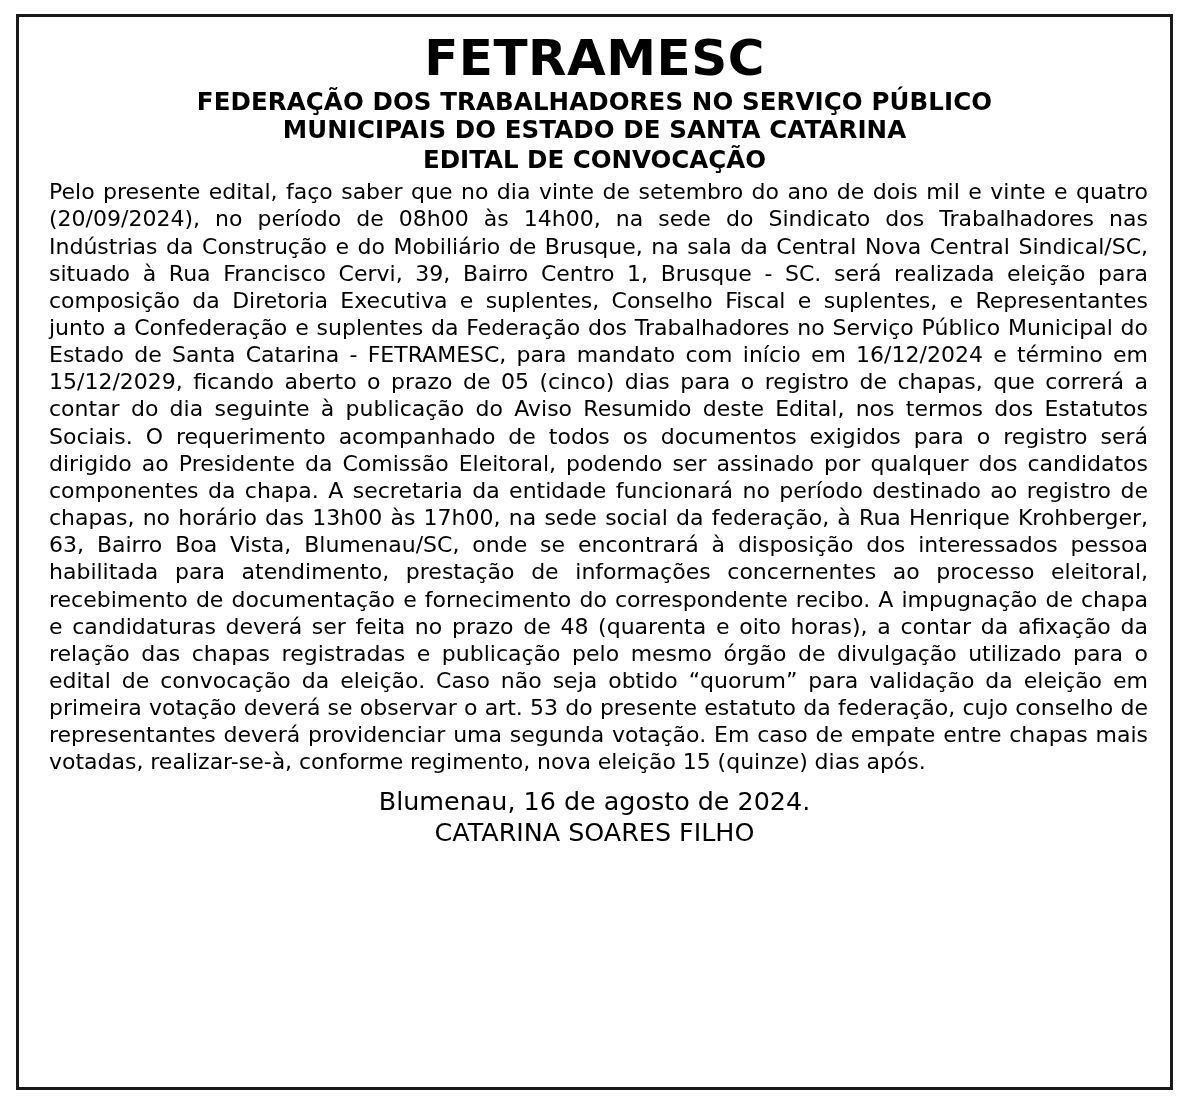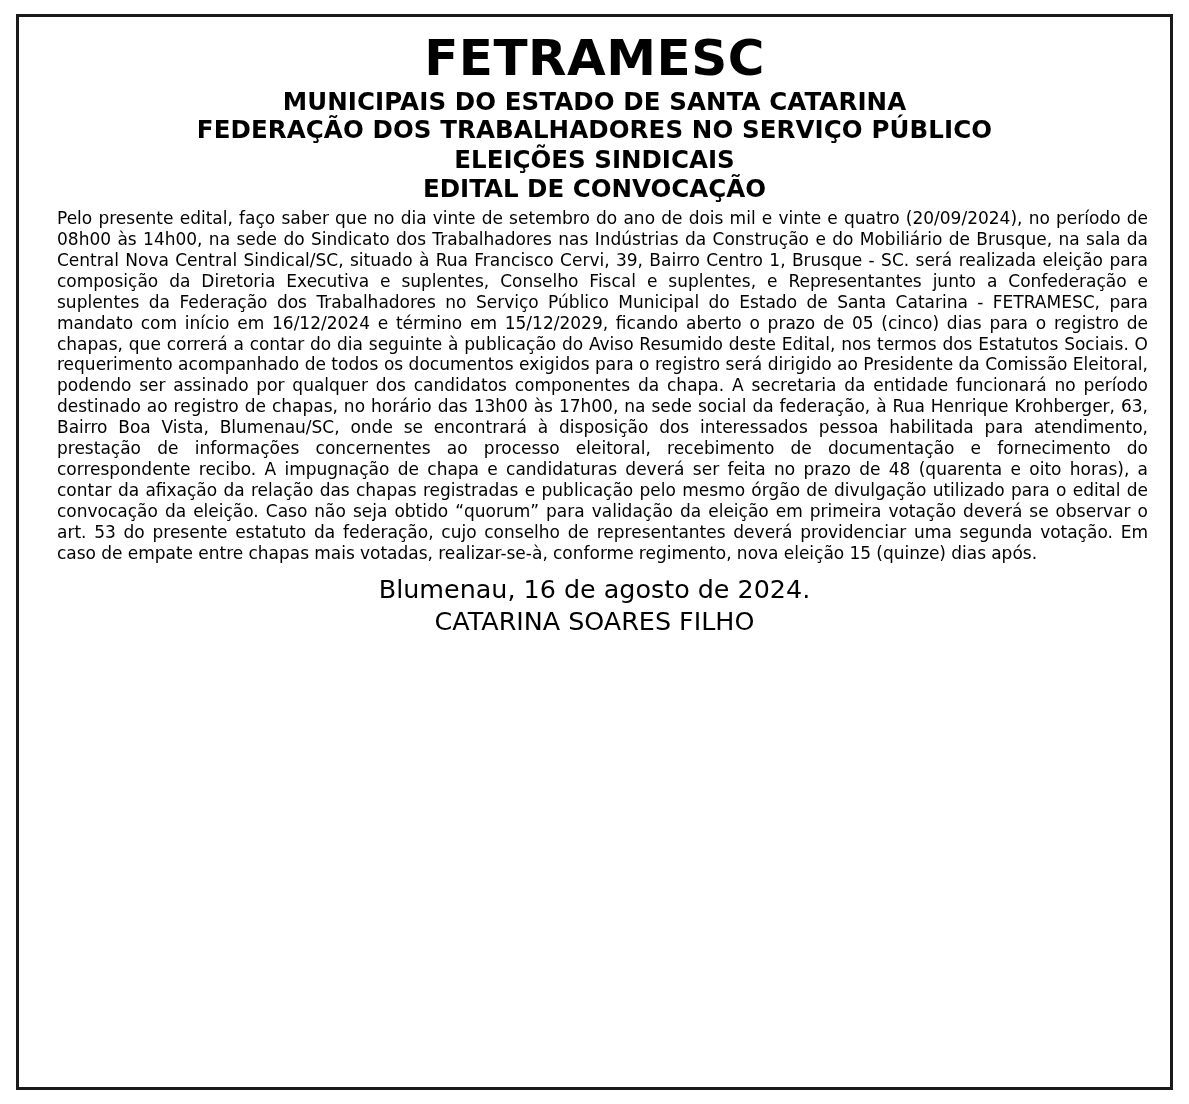--- a/index.html
+++ b/index.html
@@ -51,25 +51,25 @@
     font-size: 24.5px;
   }
   .title-line {
     font-family: "DejaVu Sans", sans-serif;
     font-weight: bold;
     font-size: 24.5px;
     line-height: 1.2;
   }
   .body-text {
     font-family: "DejaVu Sans", sans-serif;
-    font-size: 17px;
+    font-size: 22px;
     line-height: 1.235;
     text-align: justify;
     text-justify: inter-word;
-    margin: 4px 0 0 16px;
+    margin: 4px 0 0 8px;
     hyphens: none;
     word-spacing: -0.2px;
   }
   .signature-block {
     text-align: center;
     margin-top: 10px;
   }
   .sig-line {
     font-family: "DejaVu Sans", sans-serif;
     font-size: 25.4px;
@@ -77,23 +77,22 @@
   }
 </style>
 </head>
 <body>
 
 <div id="notice">
   <div class="frame">
 
     <div class="masthead">
       <div class="org-name">FETRAMESC</div>
+      <div class="org-line">FEDERAÇÃO DOS TRABALHADORES NO SERVIÇO PÚBLICO</div>
       <div class="org-line sub">MUNICIPAIS DO ESTADO DE SANTA CATARINA</div>
-      <div class="org-line">FEDERAÇÃO DOS TRABALHADORES NO SERVIÇO PÚBLICO</div>
-      <div class="title-line">ELEIÇÕES SINDICAIS</div>
       <div class="title-line">EDITAL DE CONVOCAÇÃO</div>
     </div>
 
     <p class="body-text">Pelo presente edital, faço saber que no dia vinte de setembro do ano de dois mil e vinte e quatro (20/09/2024), no período de 08h00 às 14h00, na sede do Sindicato dos Trabalhadores nas Indústrias da Construção e do Mobiliário de Brusque, na sala da Central Nova Central Sindical/SC, situado à Rua Francisco Cervi, 39, Bairro Centro 1, Brusque - SC.  será realizada eleição para composição da Diretoria Executiva e suplentes, Conselho Fiscal e suplentes, e Representantes junto a Confederação e suplentes da Federação dos Trabalhadores no Serviço Público Municipal do Estado de Santa Catarina - FETRAMESC, para mandato com início em 16/12/2024 e término em 15/12/2029, ficando aberto o prazo de 05 (cinco) dias para o registro de chapas, que correrá a contar do dia seguinte à publicação do Aviso Resumido deste Edital, nos termos dos Estatutos Sociais. O requerimento acompanhado de todos os documentos exigidos para o registro será dirigido ao Presidente da Comissão Eleitoral, podendo ser assinado por qualquer dos candidatos componentes da chapa. A secretaria da entidade funcionará no período destinado ao registro de chapas, no horário das 13h00 às 17h00, na sede social da federação, à Rua Henrique Krohberger, 63, Bairro Boa Vista, Blumenau/SC, onde se encontrará à disposição dos interessados pessoa habilitada para atendimento, prestação de informações concernentes ao processo eleitoral, recebimento de documentação e fornecimento do correspondente recibo. A impugnação de chapa e candidaturas deverá ser feita no prazo de 48 (quarenta e oito horas), a contar da afixação da relação das chapas registradas e publicação pelo mesmo órgão de divulgação utilizado para o edital de convocação da eleição. Caso não seja obtido “quorum” para validação da eleição em primeira votação deverá se observar o art. 53 do presente estatuto da federação, cujo conselho de representantes deverá providenciar uma segunda votação. Em caso de empate entre chapas mais votadas, realizar-se-à, conforme regimento, nova eleição 15 (quinze) dias após.</p>
 
     <div class="signature-block">
       <div class="sig-line">Blumenau, 16 de agosto de 2024.</div>
       <div class="sig-line">CATARINA SOARES FILHO</div>
     </div>
 

